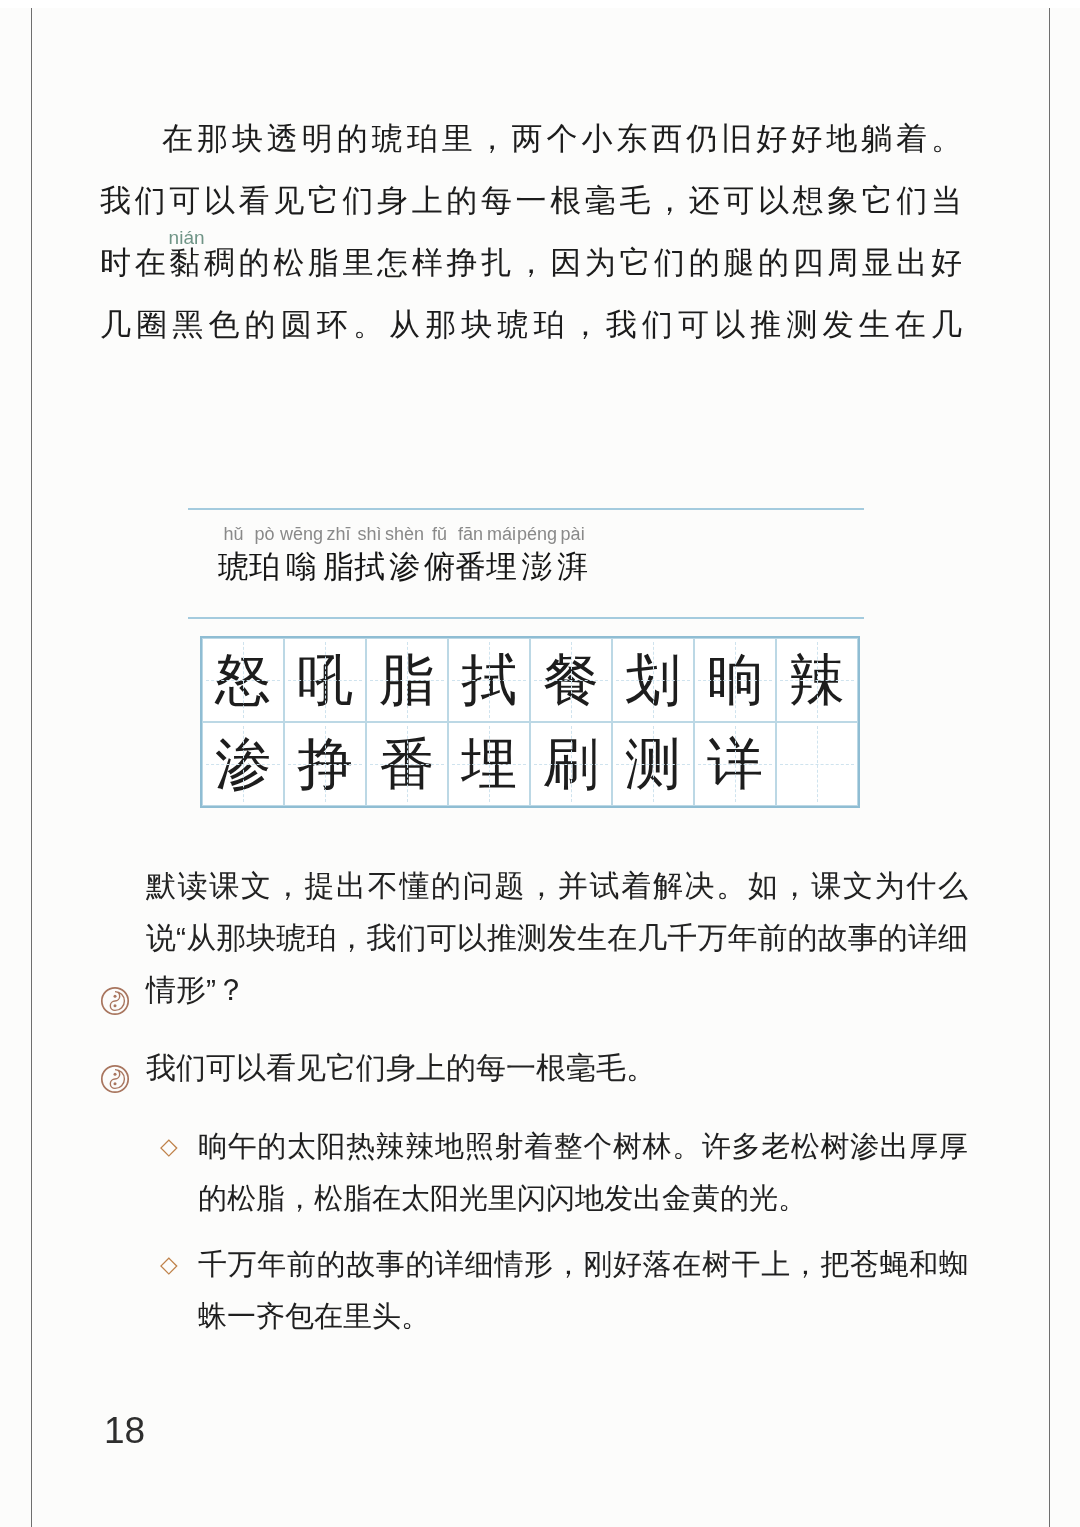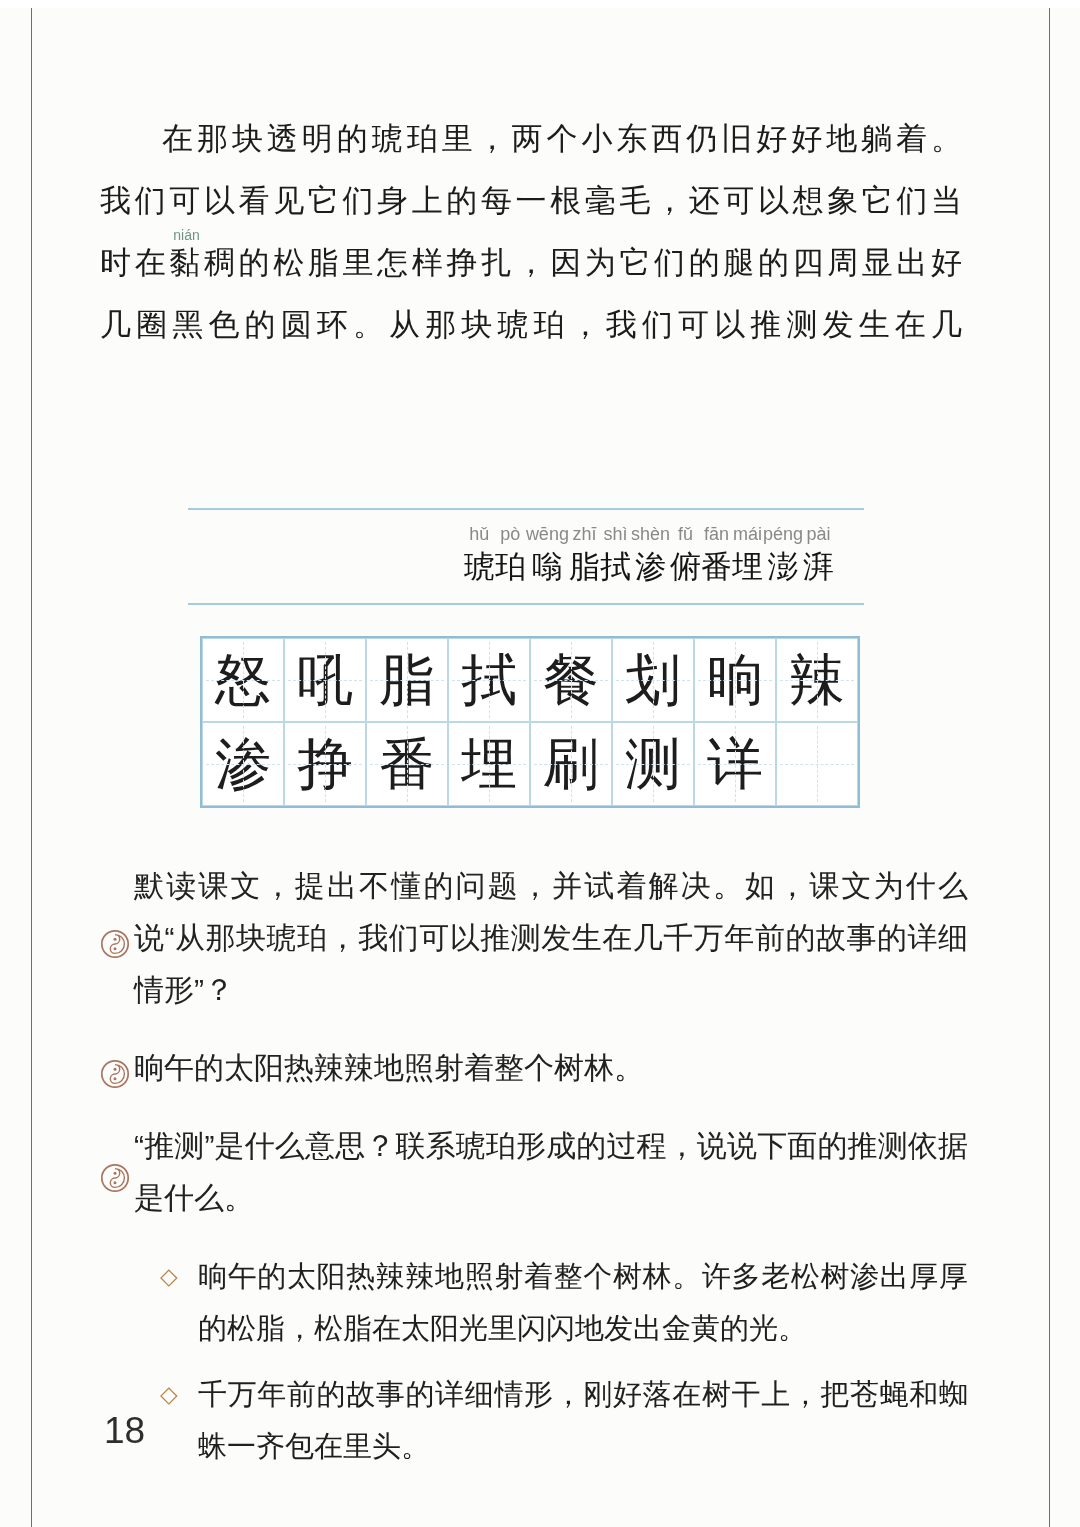--- a/index.html
+++ b/index.html
@@ -40,39 +40,39 @@
   }
   .t-line.first { text-indent: 62px; }
   .t-line.last  { text-align-last: left; }
   .ruby-wrap { position: relative; }
   .ruby-wrap .rt {
     position: absolute;
     top: -17px;
     left: 50%;
     transform: translateX(-50%);
     font-style: normal;
-    font-size: 14px;
+    font-size: 19px;
     line-height: 1;
     color: #6f9486;
     font-family: "Liberation Sans", sans-serif;
     letter-spacing: 0;
   }
 
   
   .word-list {
     position: absolute;
     left: 188px;
     top: 500px;
     width: 676px;
     box-sizing: border-box;
     border-top: 2px solid #a4cbde;
     border-bottom: 2px solid #a4cbde;
-    padding: 12px 30px 15px 30px;
+    padding: 12px 30px 29px 30px;
     display: flex;
-    justify-content: flex-end;
+    justify-content: flex-start;
     background: transparent;
   }
   .wl-item { text-align: center; }
   .wl-pinyin {
     display: block;
     font-family: "Liberation Sans", sans-serif;
     font-size: 18px;
     line-height: 24px;
     color: #898989;
   }
@@ -123,23 +123,23 @@
     left: 100px;
     top: 852px;
     width: 868px;
     font-family: "Liberation Sans", sans-serif;
     font-size: 30px;
     line-height: 52px;
     color: #222222;
   }
   .q-item {
     display: flex;
-    gap: 4px;
+    gap: 16px;
     margin-bottom: 26px;
-    align-items: center;
+    align-items: flex-end;
   }
   .q-icon {
     flex: 0 0 30px;
     height: 30px;
     margin-top: 11px;
   }
   .q-icon svg { display: block; }
   .q-text {
     flex: 1;
     text-align: justify;
@@ -281,34 +281,23 @@
 
     <div class="q-item">
       <span class="q-icon">
         <svg width="30" height="30" viewBox="0 0 30 30">
           <circle cx="15" cy="15" r="13.2" fill="none" stroke="#a8755e" stroke-width="1.7"></circle>
           <path d="M15 5.6 a9.4 9.4 0 0 1 0 18.8 a4.7 4.7 0 0 1 0 -9.4 a4.7 4.7 0 0 0 0 -9.4" fill="none" stroke="#a8755e" stroke-width="1.4"></path>
           <circle cx="15" cy="10.3" r="1.5" fill="#a8755e"></circle>
           <circle cx="15" cy="19.7" r="1.5" fill="#a8755e"></circle>
         </svg>
       </span>
-      <div class="q-text">晌午的太阳热辣辣地照射着整个树林。</div>
+      <div class="q-text">我们可以看见它们身上的每一根毫毛。</div>
     </div>
 
-    <div class="q-item">
-      <span class="q-icon">
-        <svg width="30" height="30" viewBox="0 0 30 30">
-          <circle cx="15" cy="15" r="13.2" fill="none" stroke="#a8755e" stroke-width="1.7"></circle>
-          <path d="M15 5.6 a9.4 9.4 0 0 1 0 18.8 a4.7 4.7 0 0 1 0 -9.4 a4.7 4.7 0 0 0 0 -9.4" fill="none" stroke="#a8755e" stroke-width="1.4"></path>
-          <circle cx="15" cy="10.3" r="1.5" fill="#a8755e"></circle>
-          <circle cx="15" cy="19.7" r="1.5" fill="#a8755e"></circle>
-        </svg>
-      </span>
-      <div class="q-text">“推测”是什么意思？联系琥珀形成的过程，说说下面的推测依据是什么。</div>
-    </div>
 
     <div class="examples">
       <div class="ex-item">
         <span class="ex-marker">◇</span>
         <div class="ex-text">晌午的太阳热辣辣地照射着整个树林。许多老松树渗出厚厚的松脂，松脂在太阳光里闪闪地发出金黄的光。</div>
       </div>
       <div class="ex-item">
         <span class="ex-marker">◇</span>
         <div class="ex-text">千万年前的故事的详细情形，刚好落在树干上，把苍蝇和蜘蛛一齐包在里头。</div>
       </div>

